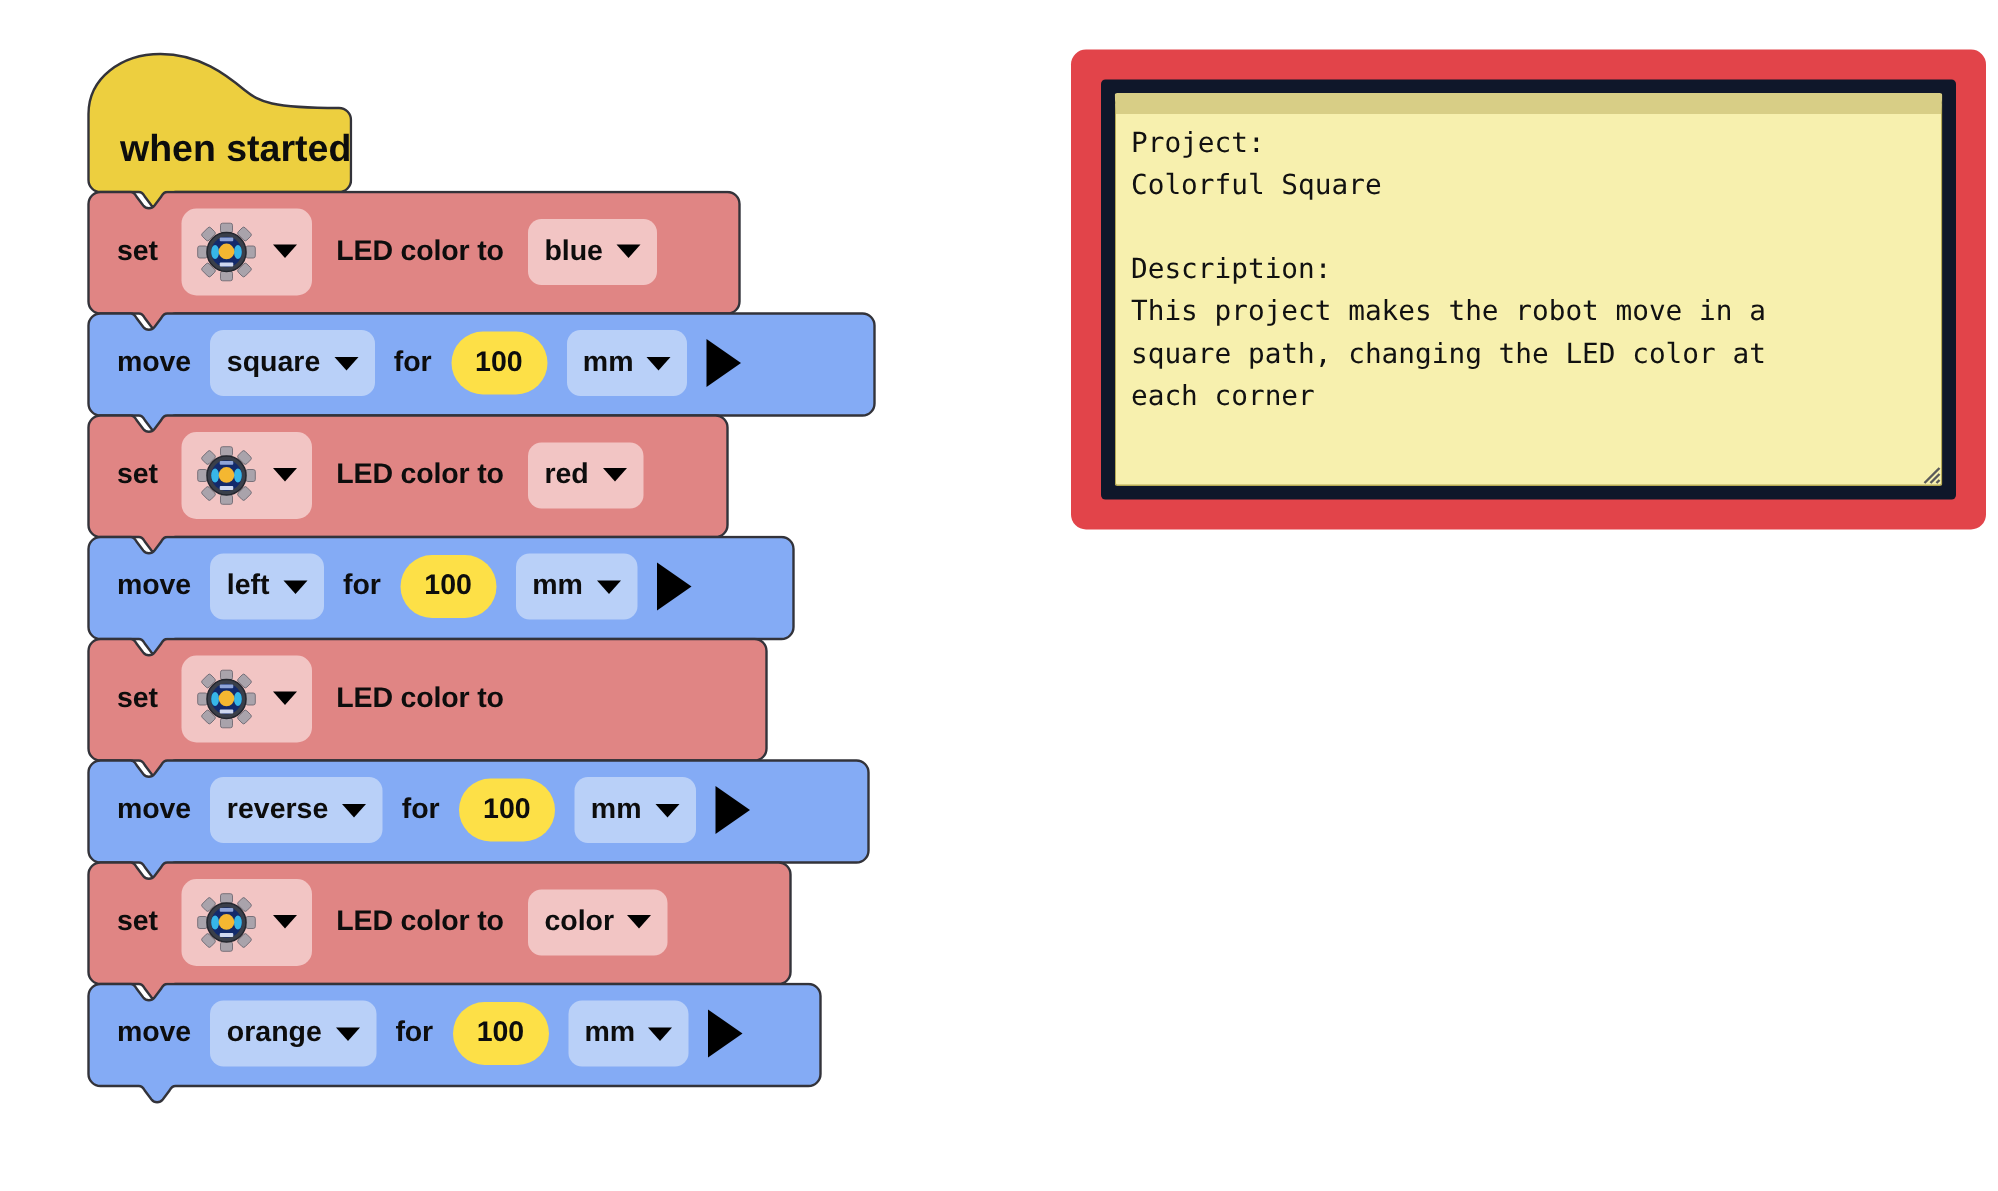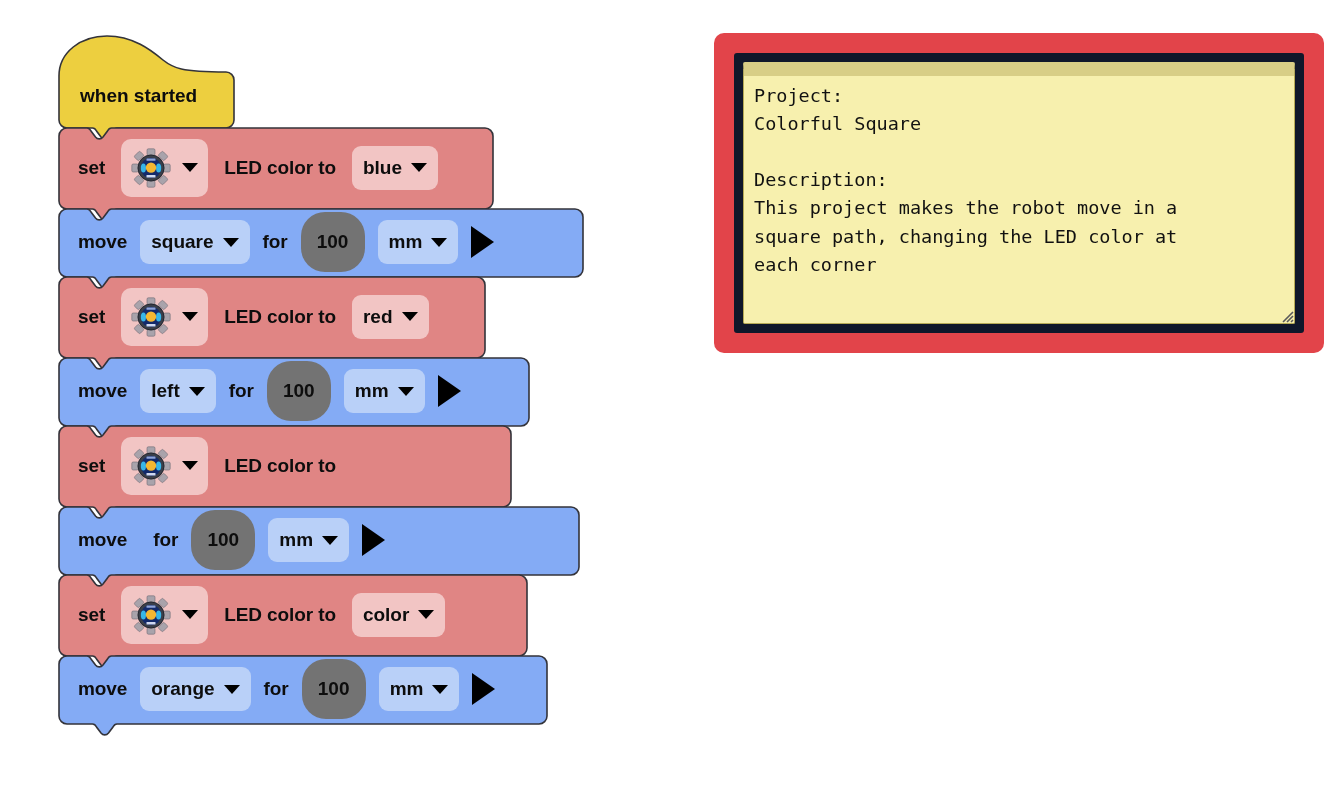--- a/index.html
+++ b/index.html
@@ -47,21 +47,21 @@
     letter-spacing: -0.1px;
     white-space: nowrap;
     pointer-events: auto;
   }
 
   
   .hat-label {
     position: absolute;
     left: 22px;
     top: 52px;
-    font-size: 19px;
+    font-size: 25px;
     font-weight: bold;
     color: #0d0d0d;
   }
 
   
   .field {
     display: inline-flex;
     align-items: center;
     justify-content: flex-start;
     gap: 9px;
@@ -97,23 +97,23 @@
     gap: 11px;
   }
 
   .robot-icon {
     width: 40px; height: 40px;
     display: block;
   }
 
   
   .num-field {
-    background: #737373;
+    background: #fde047;
     border-radius: 24px;
-    height: 60px;
+    height: 42px;
     min-width: 64px;
     display: inline-flex;
     align-items: center;
     justify-content: center;
     padding: 0 15px;
     pointer-events: auto;
     cursor: text;
   }
   .num-field .field-text { font-size: 19px; }
 
@@ -342,20 +342,24 @@
           <span class="gap-lg"></span>
         </div>
       </div>
       <div class="block-row" style="margin-bottom: -13px;">
         <svg width="522" height="81" viewBox="-1 -1 522 81" class="block-svg">
           <path d="M 8 0 H 28 c 2,0 3,1 4,3 l 4.5,6 c 2,2.5 5.5,2.5 7.5,0 l 4.5,-6 c 1,-2 2,-3 4,-3 H 512 a 8 8 0 0 1 8 8 V 60 a 8 8 0 0 1 -8 8 H 58 c -2,0 -3,1 -4,3 l -4.5,6 c -2,2.5 -5.5,2.5 -7.5,0 l -4.5,-6 c -1,-2 -2,-3 -4,-3 H 8 a 8 8 0 0 1 -8 -8 V 8 a 8 8 0 0 1 8 -8 Z" fill="#84abf5" stroke="#33333a" stroke-width="1.6"></path>
         </svg>
         <div class="block-content" style="height: 68px;">
           <span class="block-label">move</span>
           <span class="gap-md"></span>
+          <div class="field field-blue">
+            <span class="field-text">reverse</span>
+            <span class="caret"></span>
+          </div>
           <span class="gap-md"></span>
           <span class="block-label">for</span>
           <span class="gap-md"></span>
           <div class="num-field">
             <span class="field-text">100</span>
           </div>
           <span class="gap-md"></span>
           <div class="field field-blue">
             <span class="field-text">mm</span>
             <span class="caret"></span>

